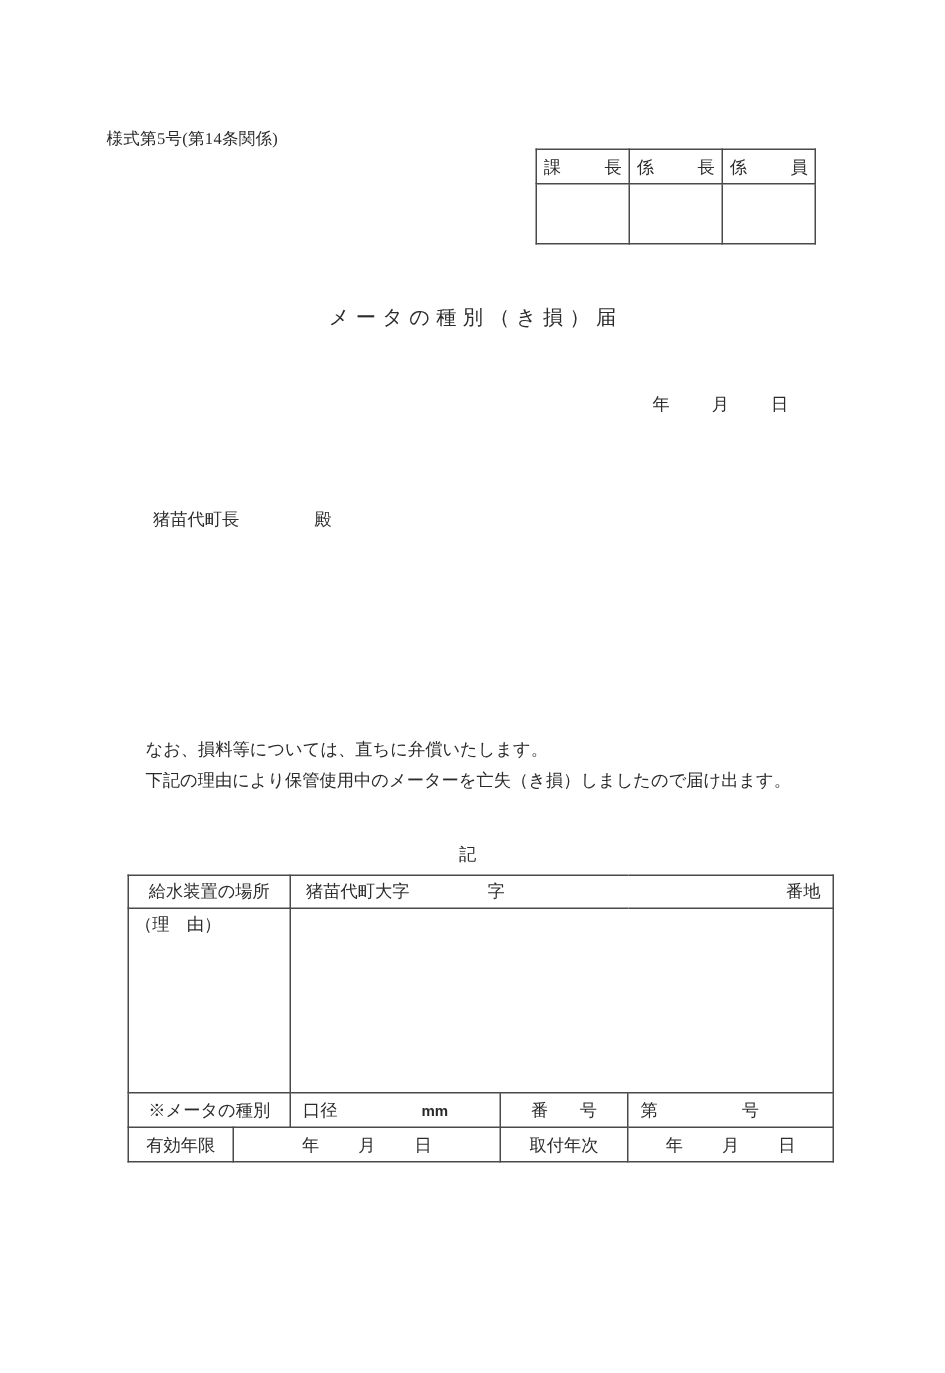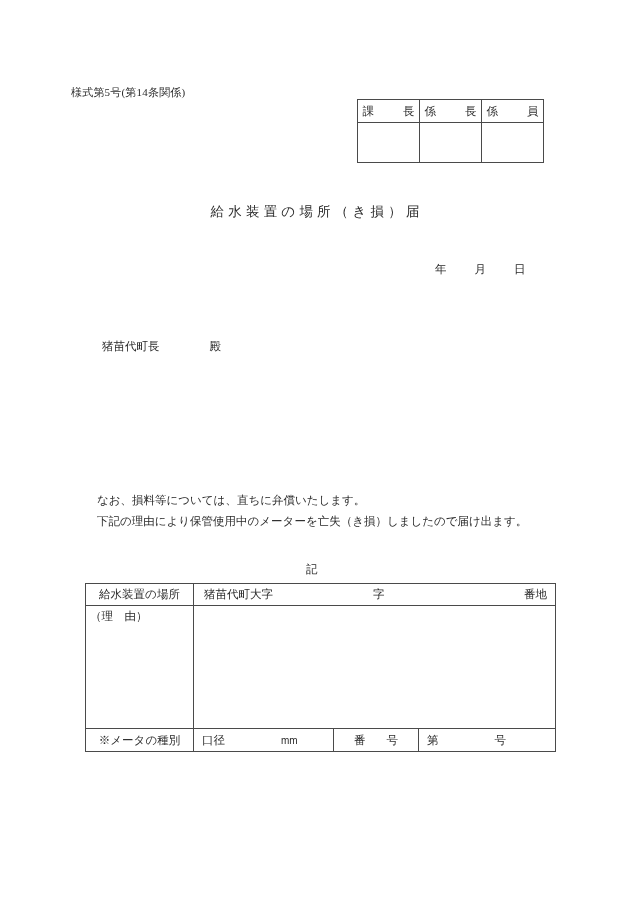--- a/index.html
+++ b/index.html
@@ -196,21 +196,20 @@
   }
   .row-term td {
     height: 22px;
     vertical-align: middle;
   }
   .place-line {
     display: flex;
     align-items: center;
     padding: 0 8px 0 10px;
     white-space: nowrap;
-    gap: 48px;
   }
   .place-line .seg-a { }
   .place-line .seg-b { margin-left: 52px; }
   .place-line .seg-c { margin-left: auto; }
   .inline-gap-lg { display: inline-block; width: 56px; }
 
   .spread-label {
     display: inline-block;
     text-align: justify;
     text-align-last: justify;
@@ -218,20 +217,21 @@
   .w-ban { width: 44px; }
 
   .center-date {
     text-align: center;
     white-space: nowrap;
   }
   .center-date .g { display: inline-block; width: 26px; }
   .mm-unit {
     font-family: "Liberation Sans", sans-serif;
     font-size: 10px;
+    font-weight: bold;
   }
 </style>
 </head>
 <body>
 
 <div class="page">
 
   <div class="form-number">様式第5号(第14条関係)</div>
 
   <table class="approval-table">
@@ -242,21 +242,21 @@
       <td class="head"><span class="spread2">係　員</span></td>
     </tr>
     <tr>
       <td class="blank"></td>
       <td class="blank"></td>
       <td class="blank"></td>
     </tr>
   </tbody>
     </table>
 
-  <div class="doc-title">給水装置の場所（き損）届</div>
+  <div class="doc-title">メータの種別（き損）届</div>
 
   <div class="date-line">
     <span>年</span><span class="gap"></span><span>月</span><span class="gap"></span><span>日</span>
   </div>
 
   <div class="addressee">
     <span>猪苗代町長</span><span class="gap"></span><span>殿</span>
   </div>
 
 
@@ -299,16 +299,26 @@
         <span>口径</span><span class="inline-gap-lg"></span><span class="mm-unit">mm</span>
       </td>
       <td class="cell-label">
         <span class="spread-label w-ban">番　号</span>
       </td>
       <td class="cell-pad">
         <span>第</span><span class="inline-gap-lg"></span><span>号</span>
       </td>
     </tr>
 
+    <tr class="row-term">
+      <td class="cell-label">有効年限</td>
+      <td class="center-date" colspan="2">
+        <span>年</span><span class="g"></span><span>月</span><span class="g"></span><span>日</span>
+      </td>
+      <td class="cell-label">取付年次</td>
+      <td class="center-date">
+        <span>年</span><span class="g"></span><span>月</span><span class="g"></span><span>日</span>
+      </td>
+    </tr>
   </tbody>
     </table>
 
 </div>
 
 </body></html>

